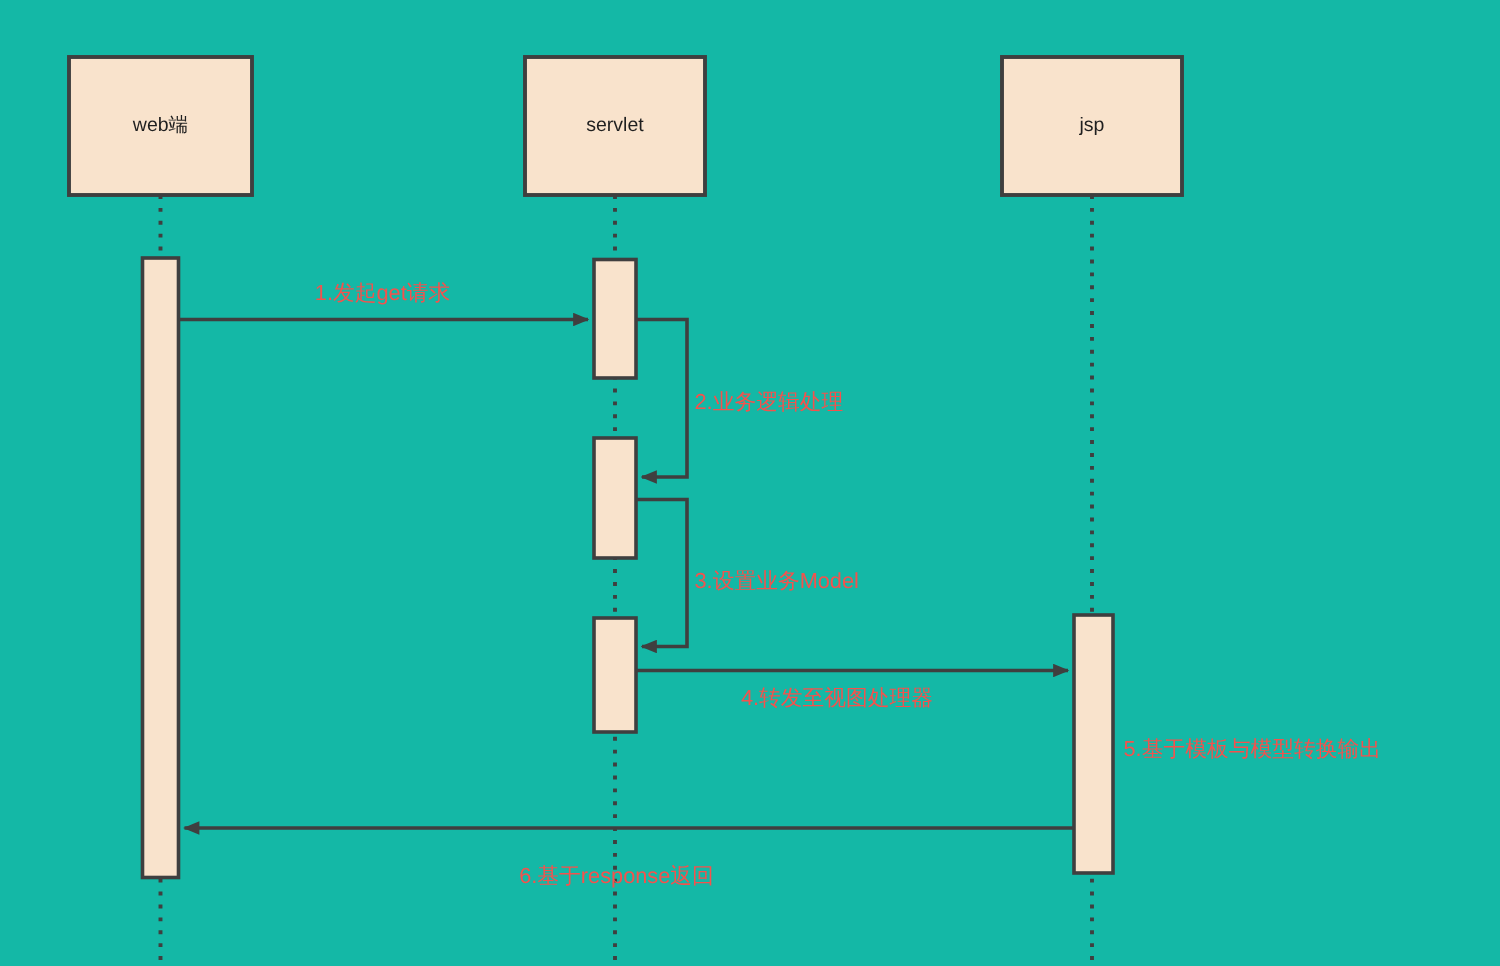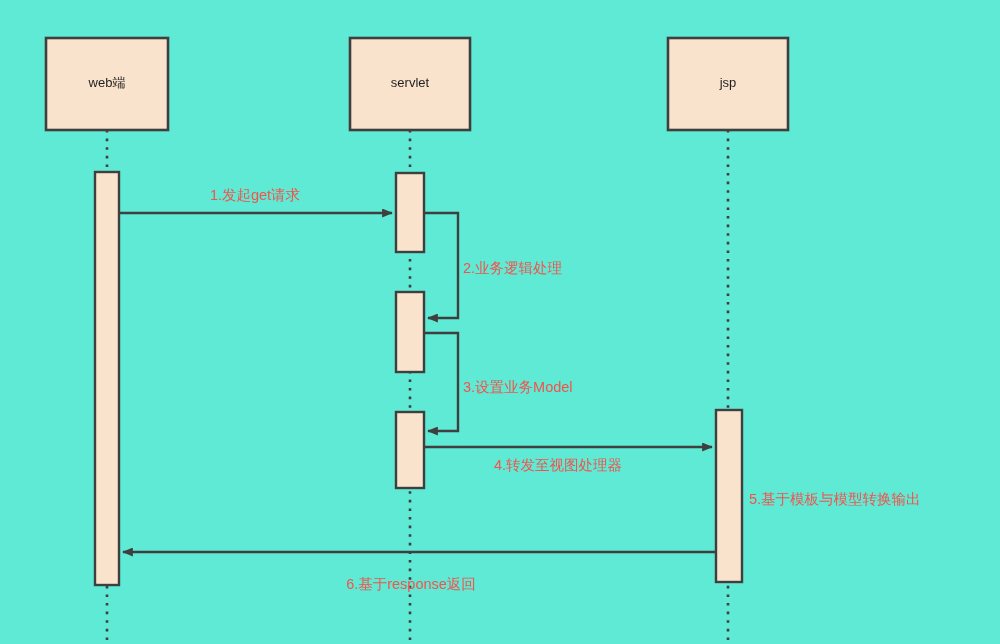--- a/index.html
+++ b/index.html
@@ -8,21 +8,21 @@
     padding: 0;
     background: #ffffff;
   }
   body {
     font-family: "Liberation Sans", sans-serif;
   }
   #canvas {
     position: relative;
     width: 1000px;
     height: 644px;
-    background: #5eead4;
+    background: #14b8a6;
     overflow: hidden;
   }
   #diagram-svg {
     position: absolute;
     left: 0;
     top: 0;
     width: 1000px;
     height: 644px;
     display: block;
   }

